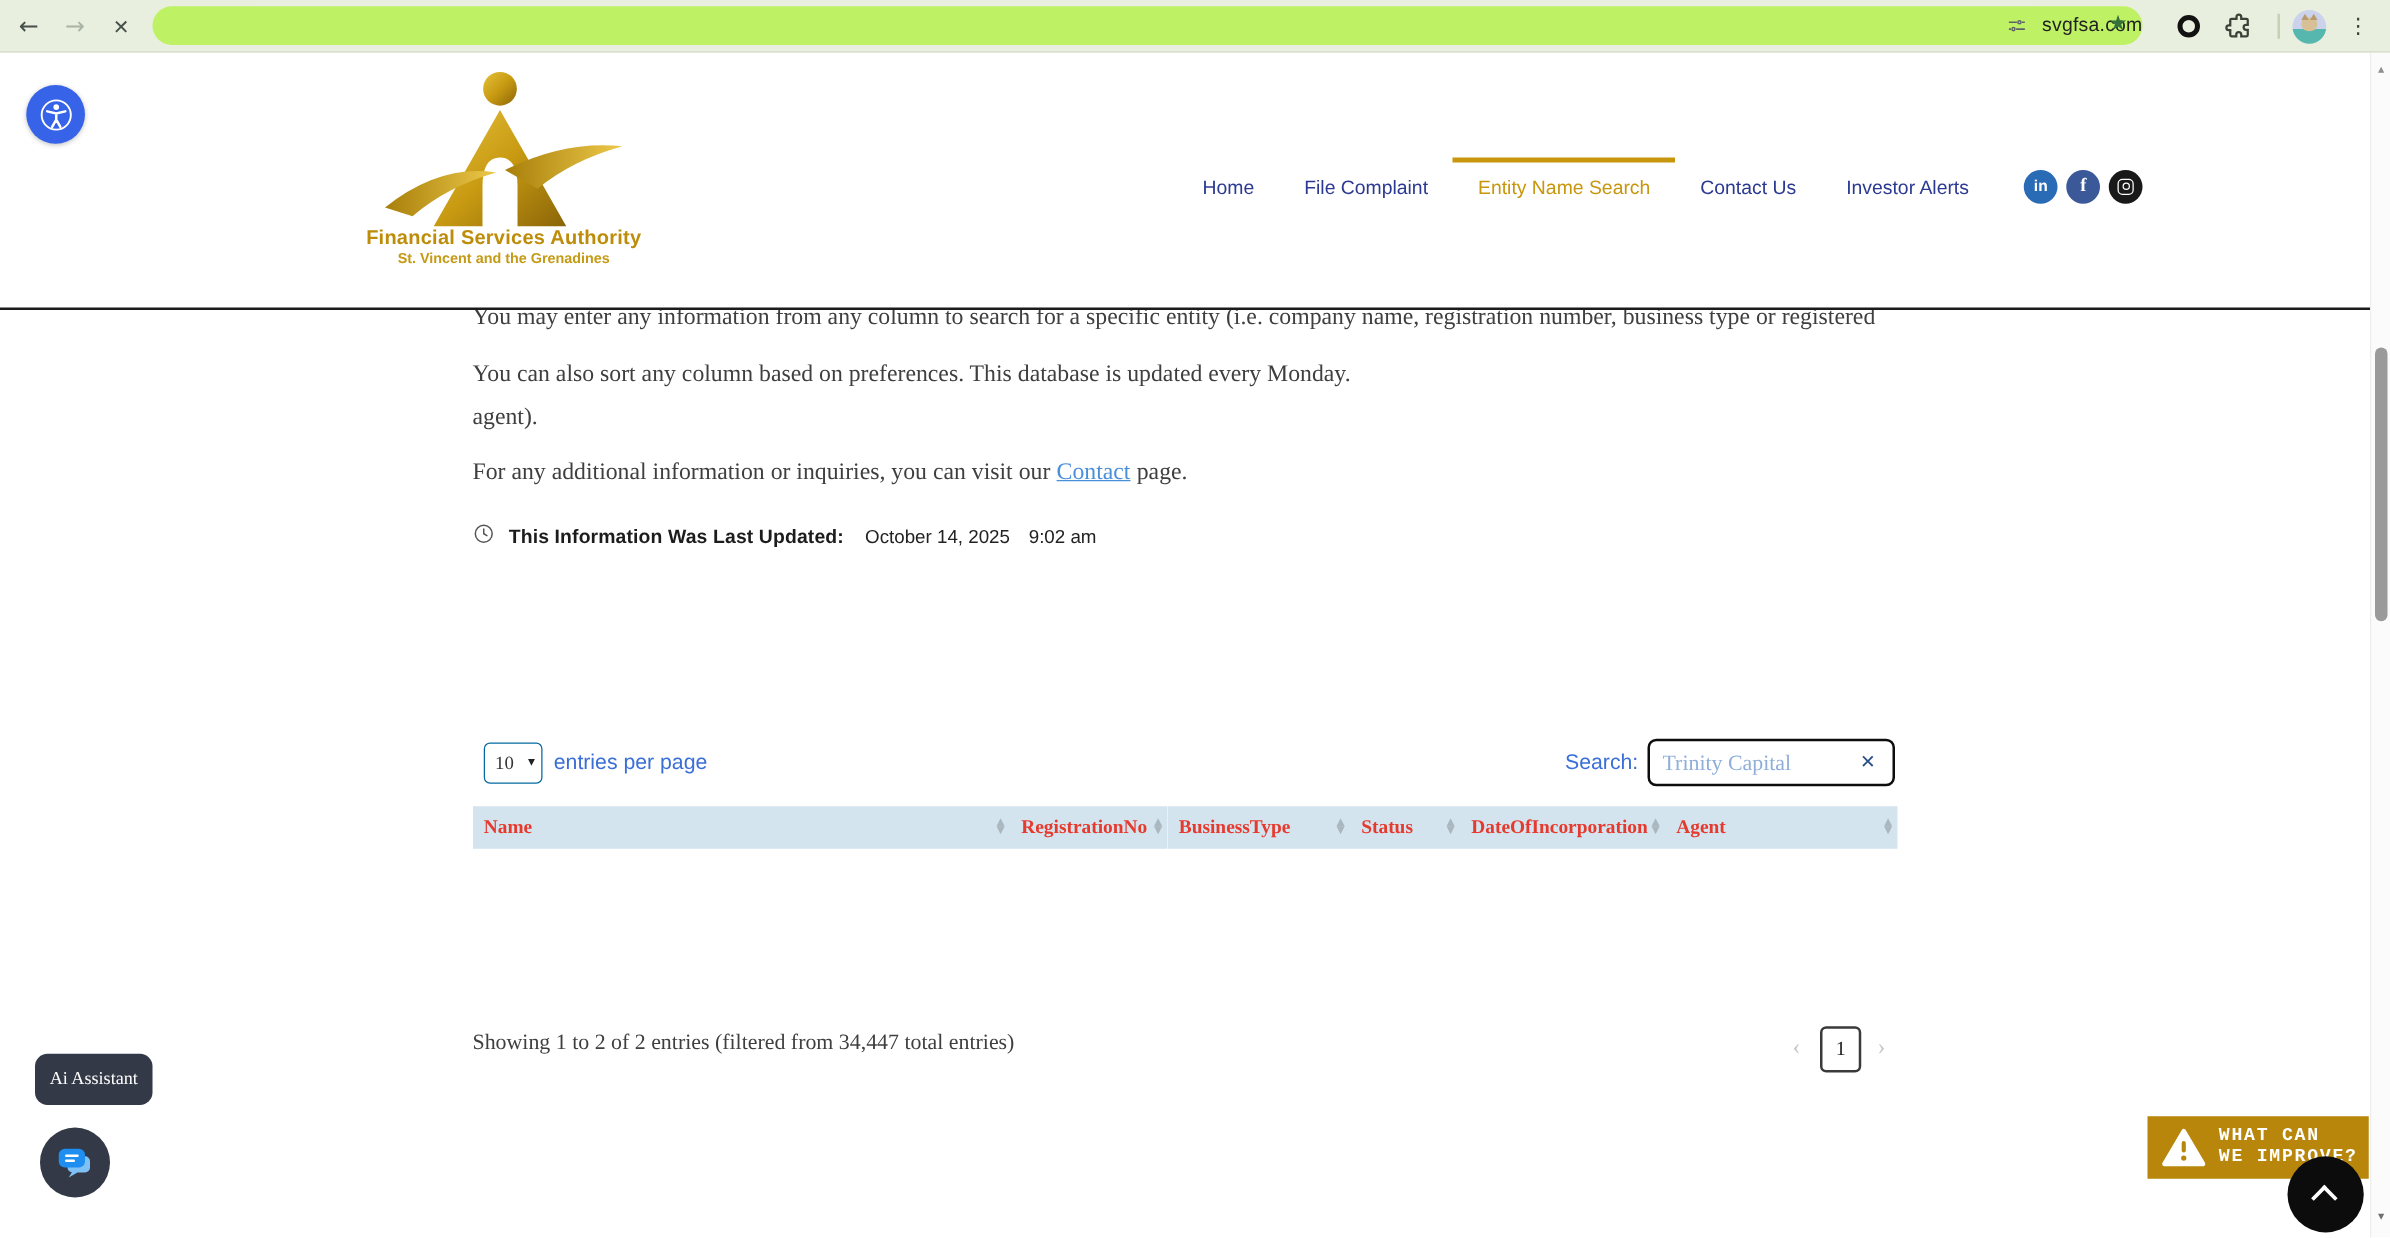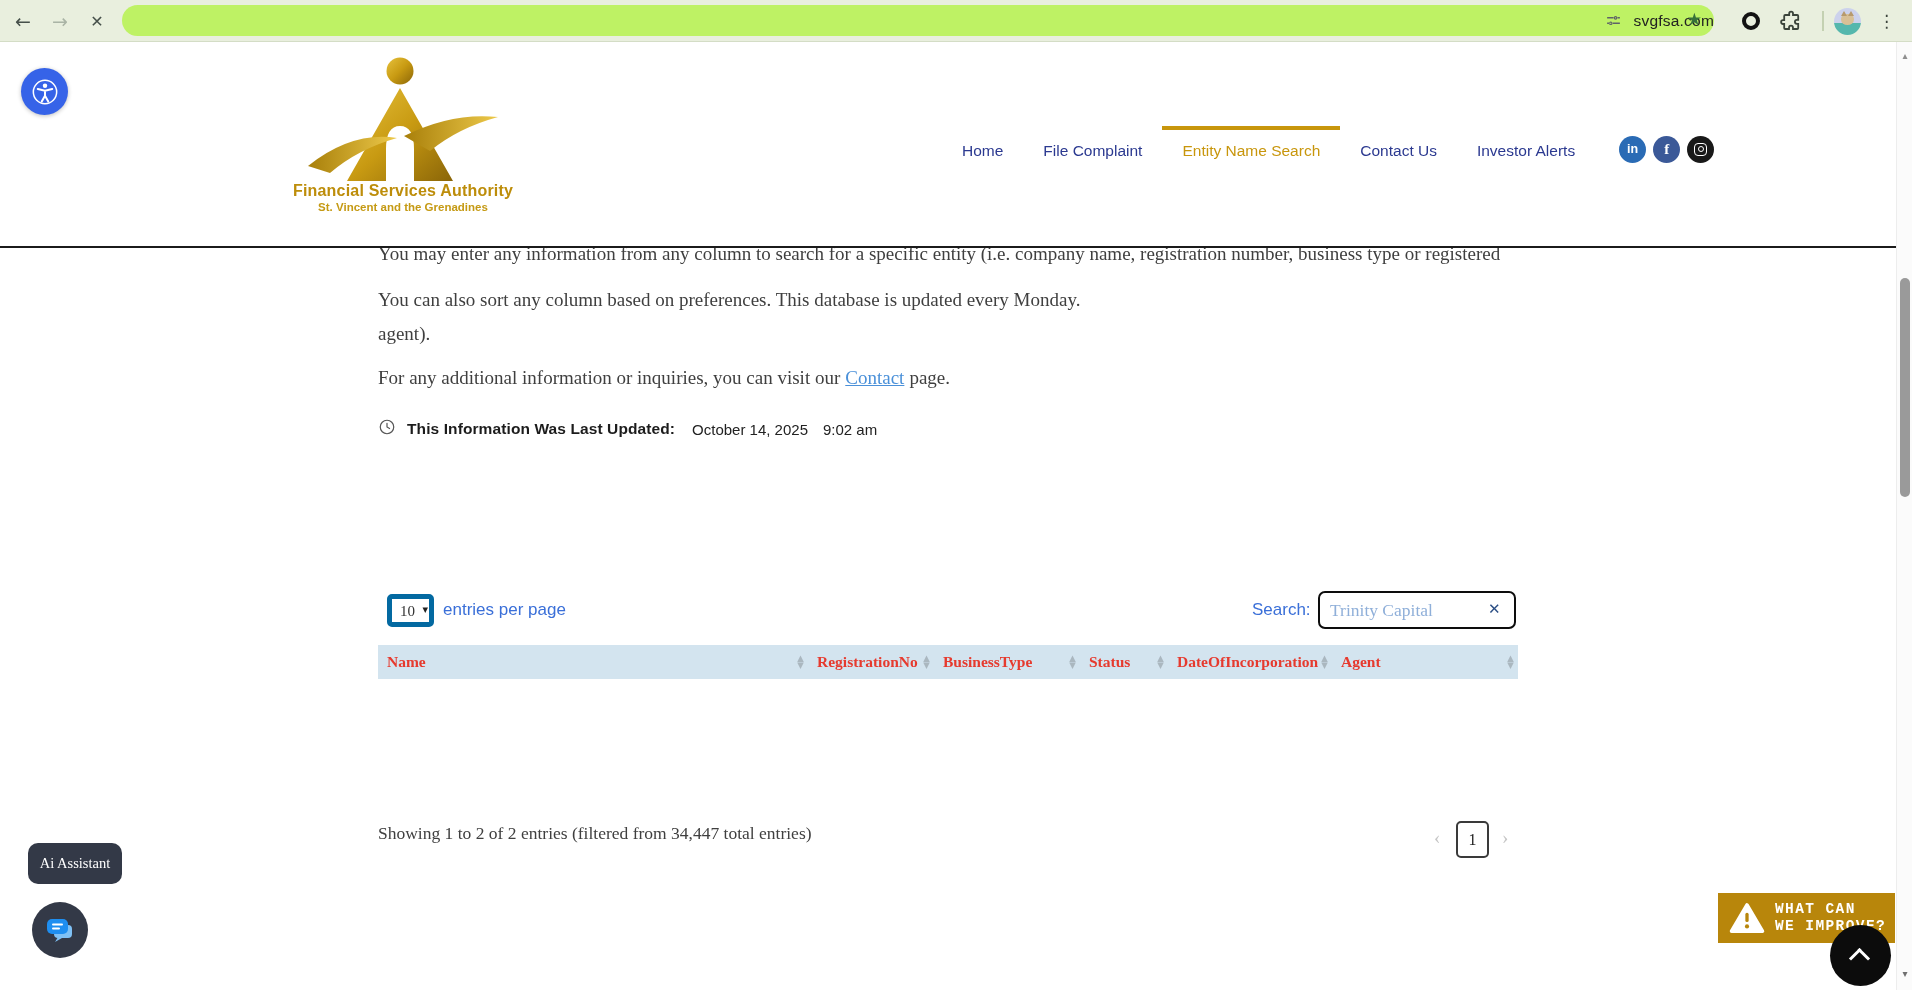--- a/index.html
+++ b/index.html
@@ -73,21 +73,21 @@
   .content .p3 { margin-top:10px; }
   .contact-link { color:#4a90d9; text-decoration:underline; margin:0 5px; cursor:pointer; }
   .updated { margin-top:23px; display:flex; align-items:center;
              font-family:"Liberation Sans", sans-serif; }
   .updated .lbl { font-size:15.5px; font-weight:bold; color:#1c1c1c; margin-left:11px; letter-spacing:.1px; }
   .updated .dt { font-size:15px; color:#222; margin-left:17px; }
   .updated .tm { font-size:15px; color:#222; margin-left:15px; }
 
   
   .pagesize-wrap { position:absolute; left:387px; top:552px; width:47px; height:33px; }
-  .pagesize-wrap select { width:47px; height:33px; border:5px solid #0369a1; border-radius:5px;
+  .pagesize-wrap select { width:47px; height:33px; border:1px solid #0369a1; border-radius:5px;
         background:#fff; font-family:"Liberation Serif", serif; font-size:15px; color:#333;
         padding-left:8px; appearance:none; -webkit-appearance:none; cursor:pointer; }
   .pagesize-wrap .chev { position:absolute; right:6px; top:9px; font-size:11px; color:#222;
         pointer-events:none; font-family:"DejaVu Sans", sans-serif; }
   .entries-label { position:absolute; left:443px; top:558px; font-size:17px; color:#3a6fd8; }
   .search-label { position:absolute; left:1252px; top:558px; font-size:17px; color:#3a6fd8; }
   .search-input { position:absolute; left:1318px; top:549px; width:198px; height:38px;
         border:2px solid #0d0d0d; border-radius:7px; background:#fff; padding:0 30px 0 10px;
         font-family:"Liberation Serif", serif; font-size:17.5px; color:#8fafd9; outline:none; }
   .search-clear { position:absolute; left:1488px; top:558px; font-size:15px; font-weight:bold;

